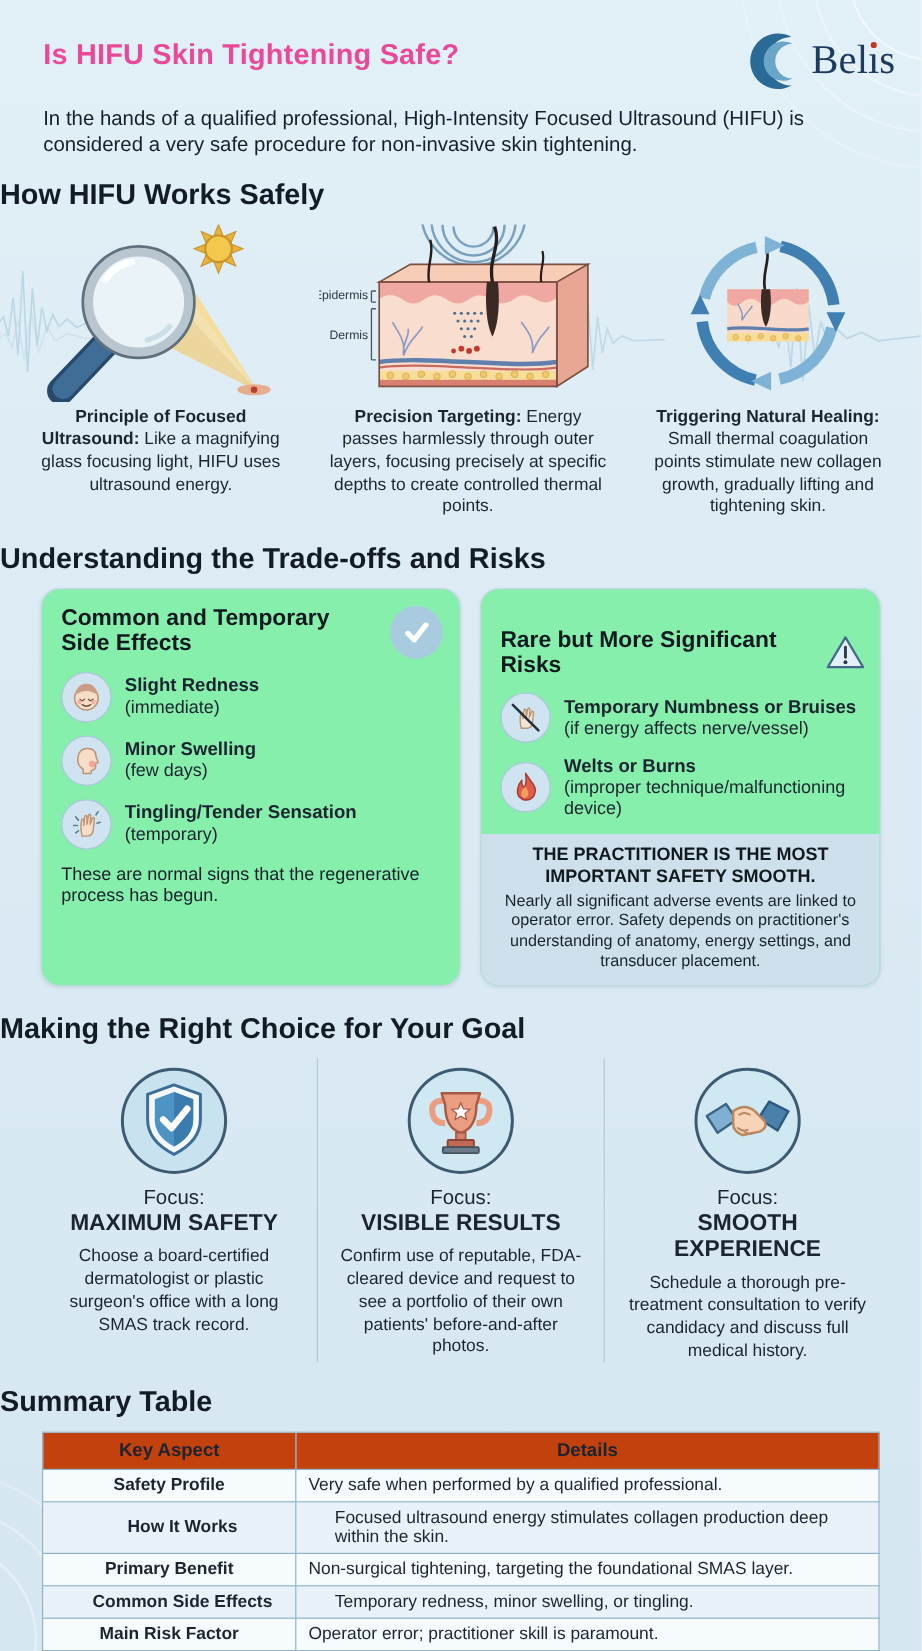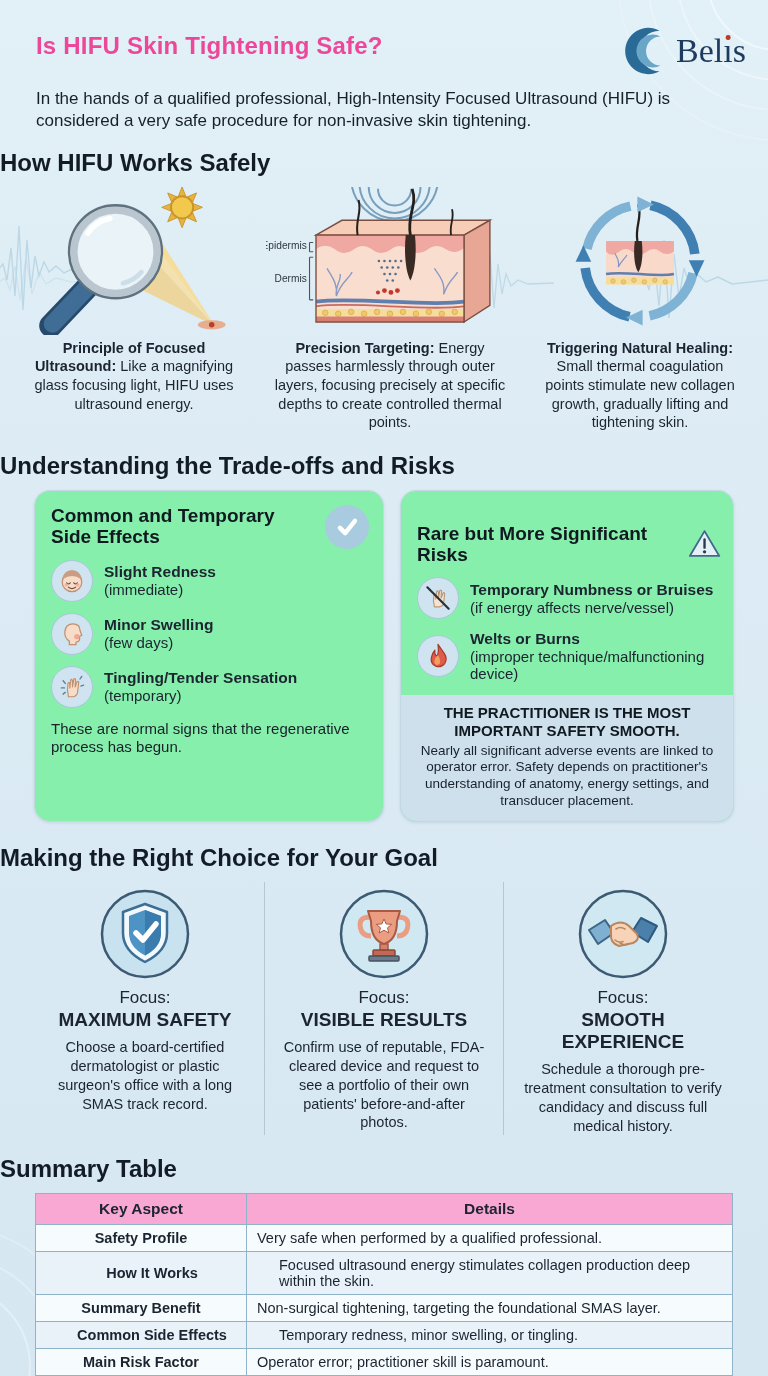--- a/index.html
+++ b/index.html
@@ -54,21 +54,21 @@
   .choice-col{flex:1;text-align:center;padding:4px 16px 0 16px;}
   .choice-col + .choice-col{border-left:1px solid #b6c7d4;}
   .choice-icon{width:92px;height:92px;margin:2px auto 8px auto;}
   .focus-label{font-size:17px;color:#1b2430;}
   .goal-label{font-size:19px;font-weight:bold;margin-top:1px;}
   .choice-text{font-size:14.5px;line-height:1.3;margin-top:7px;}
 
   
   table.summary{border-collapse:collapse;margin:4px auto 0 auto;width:698px;background:#f6fbfd;border:1.5px solid #7fa7c0;}
   table.summary th,table.summary td{border:1px solid #8fb4ca;font-size:14.5px;padding:5px 10px;}
-  table.summary th{background:#f9a8d4;font-size:15.5px;font-weight:bold;padding:6px 10px;}
+  table.summary th{background:#c2410c;font-size:15.5px;font-weight:bold;padding:6px 10px;}
   td.aspect{font-weight:bold;text-align:center;width:168px;}
   tr.alt td{background:#e9f2f8;padding-left:32px;}
   table.summary td.details{text-align:left;}
 </style>
 </head>
 <body>
 
 <svg class="deco" style="left:-4px;top:200px;" width="120" height="140" viewBox="0 0 120 140">
   <polyline points="0,72 7,64 11,80 15,48 19,96 23,26 27,110 31,40 35,88 39,56 43,76 48,62 53,72 60,66 68,73 78,68 92,71 120,70" fill="none" stroke="#9fc6da" stroke-width="1.4" opacity=".55"></polyline>
   <polyline points="0,84 9,78 14,90 19,66 24,100 30,58 36,94 43,72 50,84 60,78 75,82 120,80" fill="none" stroke="#b5d5e4" stroke-width="1.2" opacity=".45"></polyline>
@@ -397,21 +397,21 @@
     <tbody>
       <tr>
           <td class="aspect">Safety Profile</td>
           <td class="details">Very safe when performed by a qualified professional.</td>
         </tr>
       <tr class="alt">
           <td class="aspect">How It Works</td>
           <td class="details">Focused ultrasound energy stimulates collagen production deep within the skin.</td>
         </tr>
       <tr>
-          <td class="aspect">Summary Benefit</td>
+          <td class="aspect">Primary Benefit</td>
           <td class="details">Non-surgical tightening, targeting the foundational SMAS layer.</td>
         </tr>
       <tr class="alt">
           <td class="aspect">Common Side Effects</td>
           <td class="details">Temporary redness, minor swelling, or tingling.</td>
         </tr>
       <tr>
           <td class="aspect">Main Risk Factor</td>
           <td class="details">Operator error; practitioner skill is paramount.</td>
         </tr>

